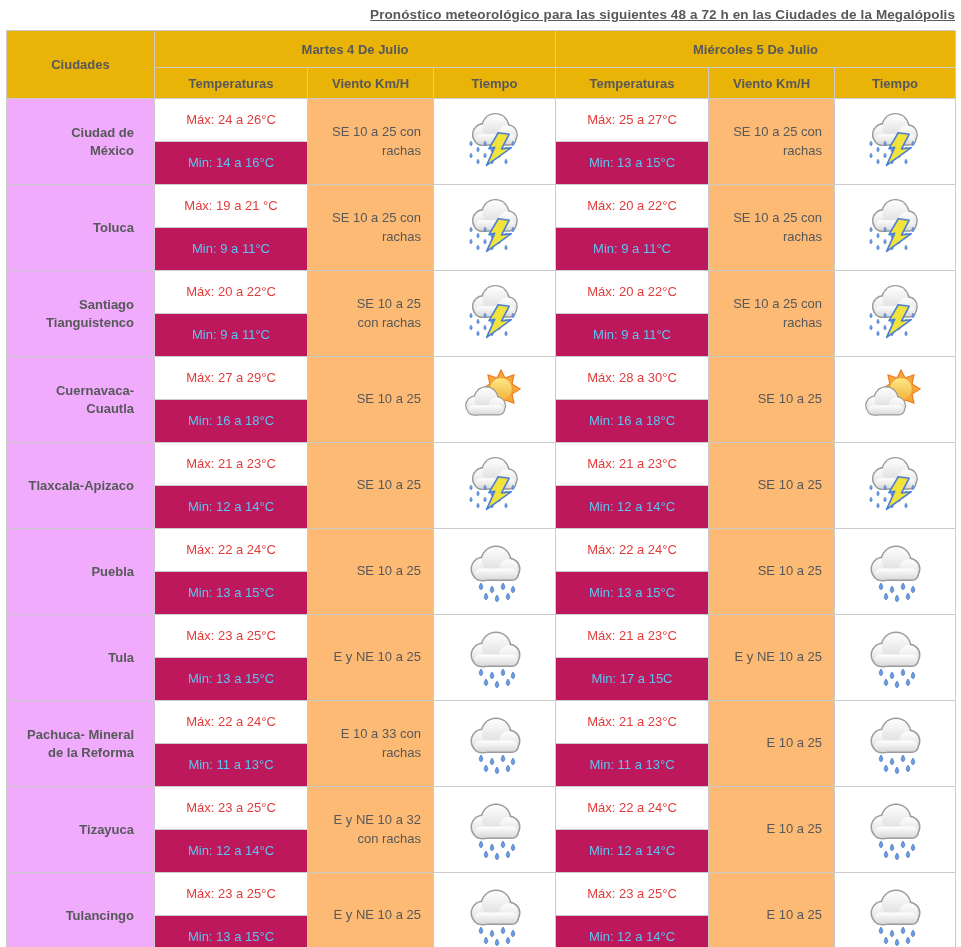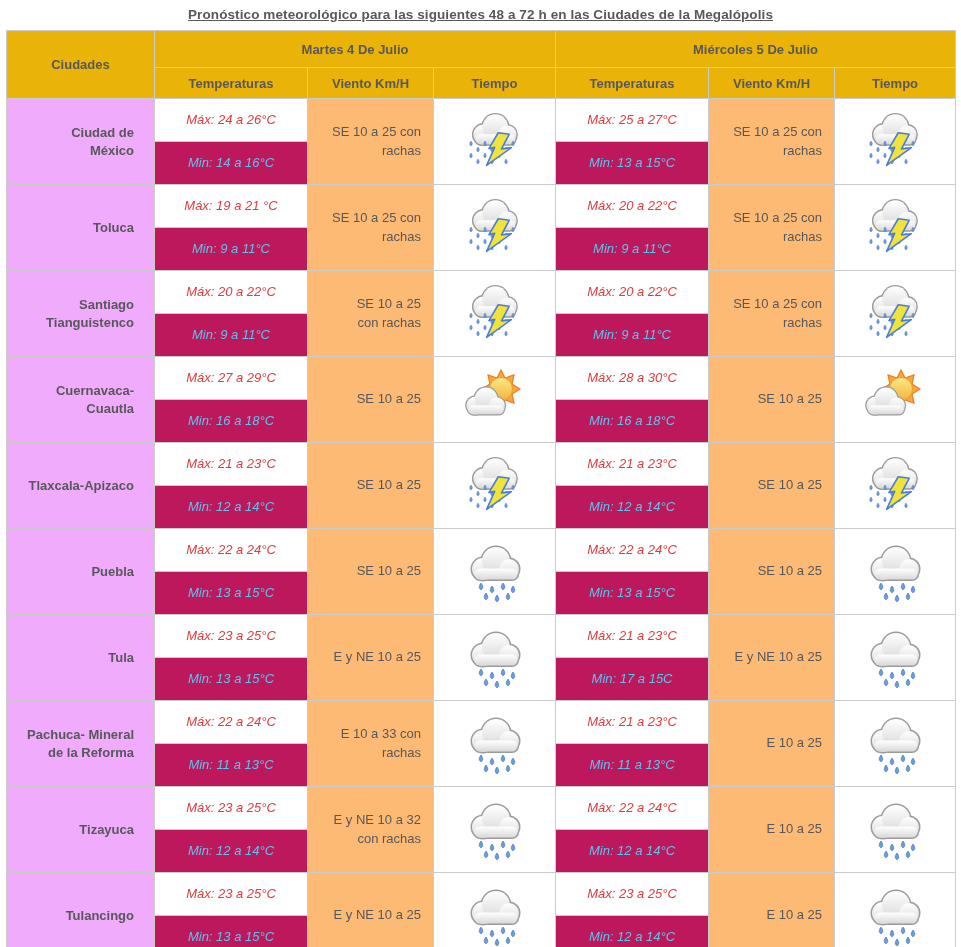--- a/index.html
+++ b/index.html
@@ -6,21 +6,21 @@
   html, body { background: #ffffff; }
   body {
     width: 961px;
     font-family: "Liberation Sans", "DejaVu Sans", sans-serif;
     color: #57585a;
   }
   .page { padding: 5px 6px 3px 6px; }
   .title {
     font-size: 13.5px;
     font-weight: bold;
-    text-align: center;
+    text-align: right;
     text-decoration: underline;
     color: #57585a;
     margin: 2px 0 8px 0;
     letter-spacing: .1px;
   }
   table.forecast {
     border-collapse: collapse;
     table-layout: fixed;
     width: 949px;
   }
@@ -41,21 +41,21 @@
   .city-h { width: 148px; }
   
   tr.data-row { height: 85px; }
   td.city {
     background: #f0abfc;
     font-weight: bold;
     text-align: right;
     padding: 0 20px;
     line-height: 1.35;
   }
-  td.temp { padding: 0; height: 85px; font-style: italic; }
+  td.temp { padding: 0; height: 85px; }
   td.temp .stack { display: flex; flex-direction: column; height: 85px; }
   td.temp .max, td.temp .min {
     flex: 1 1 50%;
     display: flex;
     align-items: center;
     justify-content: center;
   }
   td.temp .max {
     color: #e23b3b;
     background: #ffffff;

